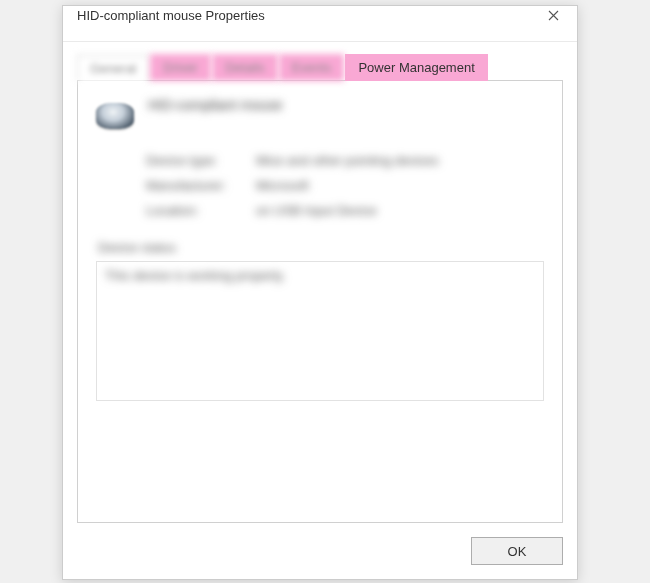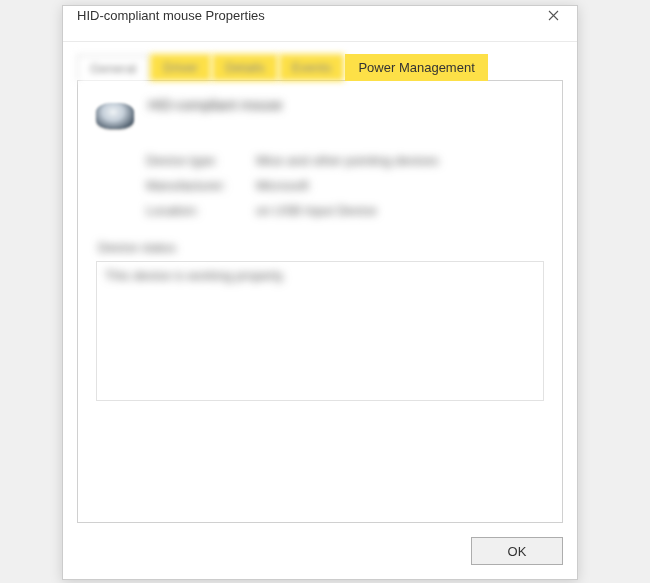--- a/index.html
+++ b/index.html
@@ -48,21 +48,21 @@
       position: relative;
       z-index: 2;
     }
     .tab {
       padding: 5px 12px 5px 12px;
       font-size: 13px;
       color: #333333;
       border: 1px solid transparent;
       border-bottom: none;
       cursor: pointer;
-      background: #fde047;
+      background: #f9a8d4;
       margin-right: 1px;
       white-space: nowrap;
     }
     .tab.active {
       background: #ffffff;
       border: 1px solid #d0d0d0;
       border-bottom: 1px solid #ffffff;
       position: relative;
       top: 1px;
     }

